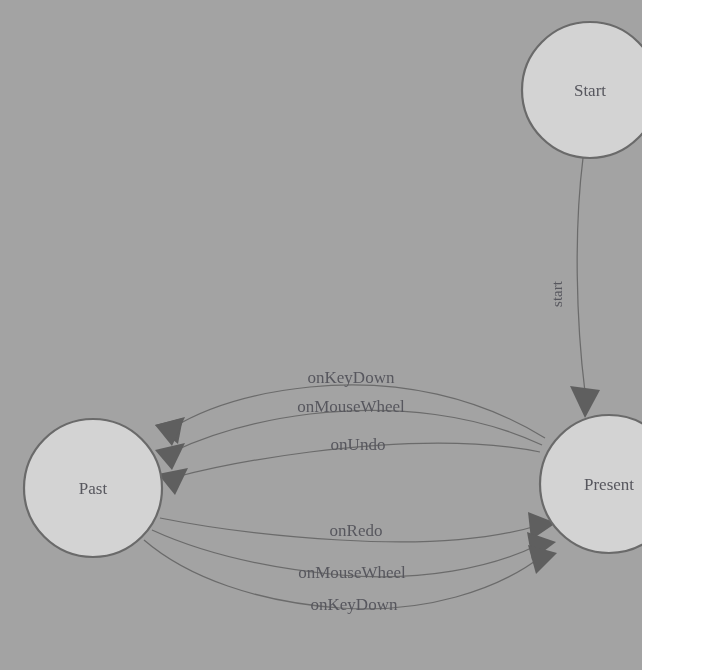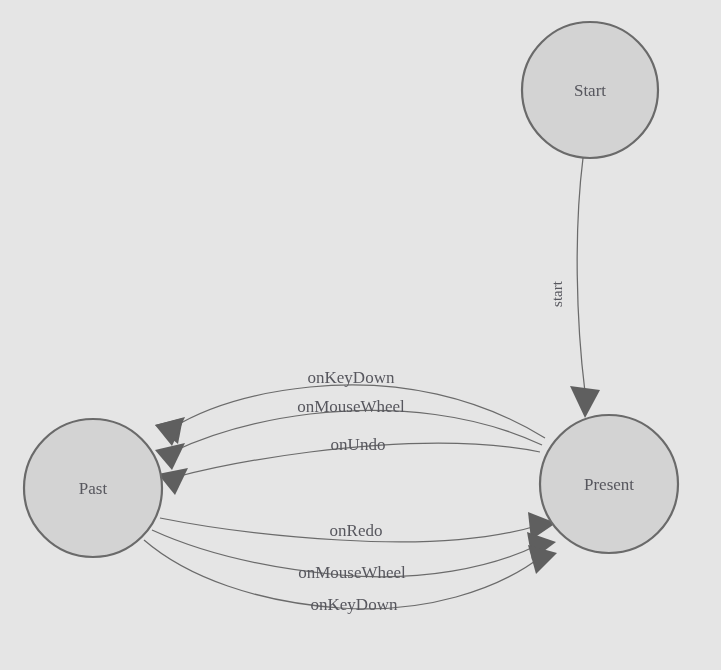--- a/index.html
+++ b/index.html
@@ -5,23 +5,23 @@
   html, body {
     margin: 0;
     padding: 0;
     background: #ffffff;
   }
   body {
     font-family: "Liberation Serif", "DejaVu Serif", serif;
   }
   #diagram-canvas {
     position: relative;
-    width: 721px;
+    width: 642px;
     height: 670px;
-    background: #e5e5e5;
+    background: #a3a3a3;
     overflow: hidden;
   }
   svg.graph {
     display: block;
     width: 721px;
     height: 670px;
   }
   .node-circle {
     fill: #d3d3d3;
     stroke: #6a6a6a;

